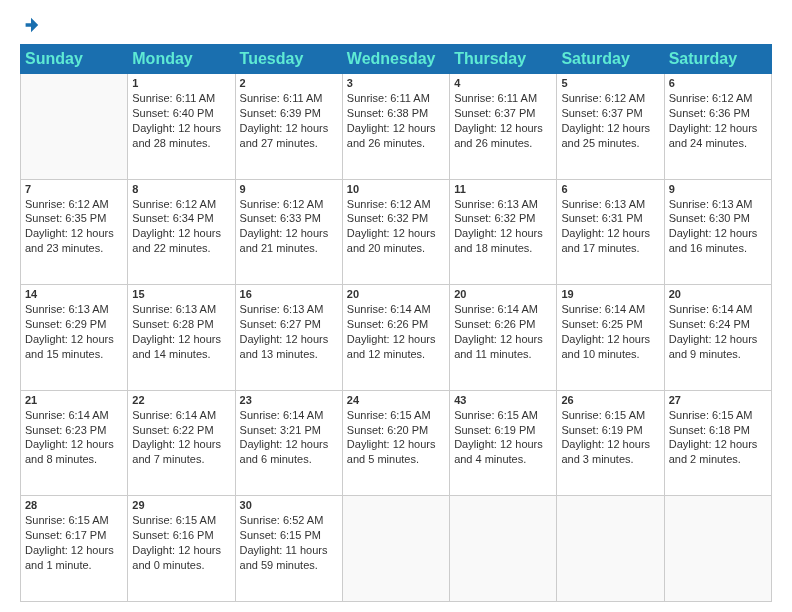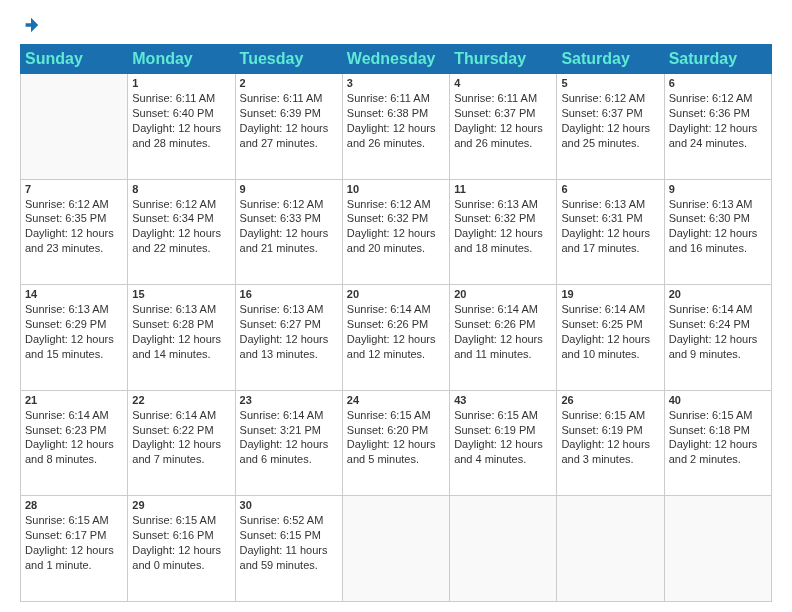--- a/index.html
+++ b/index.html
@@ -316,21 +316,21 @@
 and 4 minutes.</div>
           </td>
           <td>
             <span class="day-num">26</span>
             <div class="day-info">Sunrise: 6:15 AM
 Sunset: 6:19 PM
 Daylight: 12 hours
 and 3 minutes.</div>
           </td>
           <td>
-            <span class="day-num">40</span>
+            <span class="day-num">27</span>
             <div class="day-info">Sunrise: 6:15 AM
 Sunset: 6:18 PM
 Daylight: 12 hours
 and 2 minutes.</div>
           </td>
         </tr>
         <tr>
           <td>
             <span class="day-num">28</span>
             <div class="day-info">Sunrise: 6:15 AM

